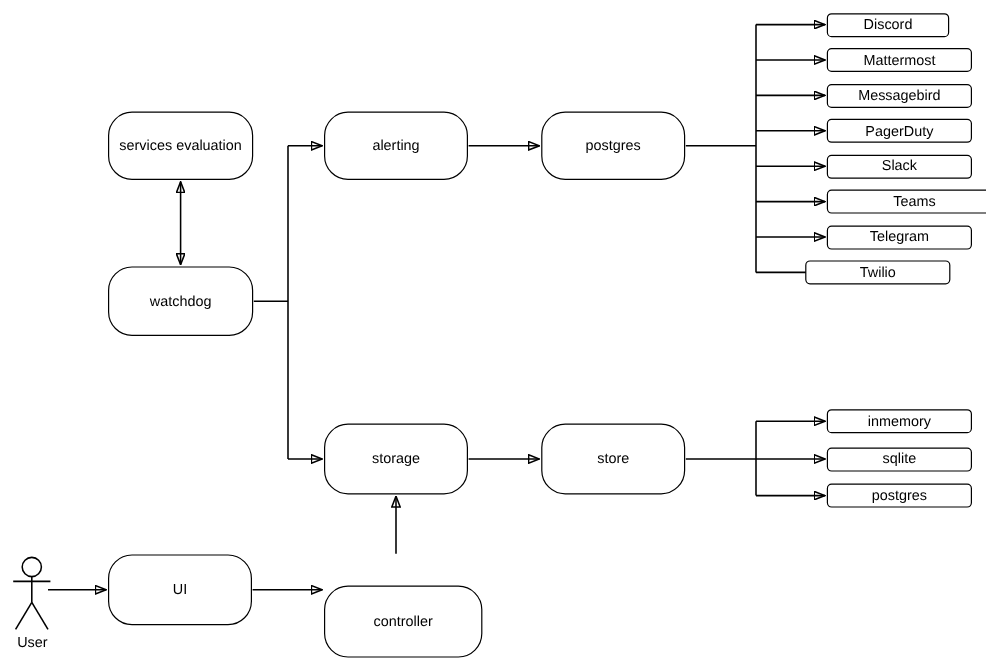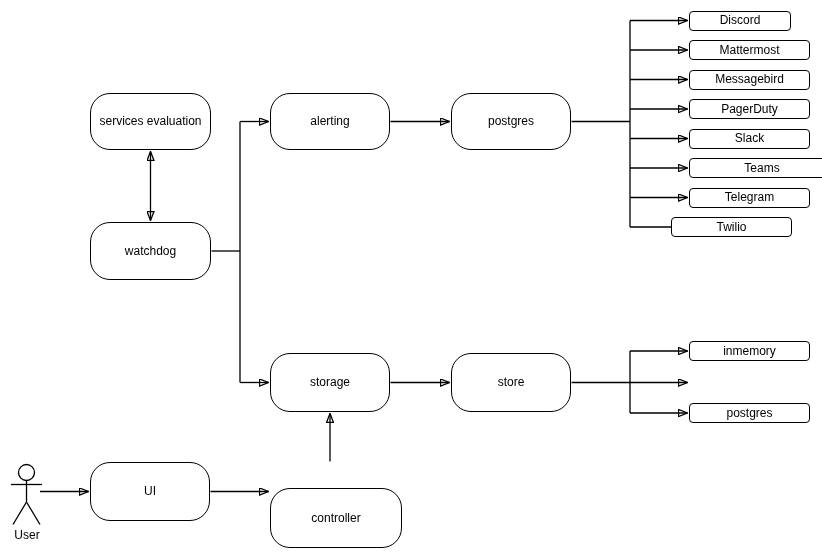--- a/index.html
+++ b/index.html
@@ -125,19 +125,22 @@
   <div class="node item" style="left:689px; top:187.5px; width:121px; height:20px">
     <span>Telegram</span>
   </div>
   <div class="node item" style="left:671px; top:217px; width:121px; height:20px">
     <span>Twilio</span>
   </div>
 
   <div class="node item" style="left:689px; top:341px; width:121px; height:20px">
     <span>inmemory</span>
   </div>
+  <div class="node item" style="left:689px; top:372.5px; width:121px; height:20px">
+    <span>sqlite</span>
+  </div>
   <div class="node item" style="left:689px; top:403px; width:121px; height:20px">
     <span>postgres</span>
   </div>
 
   <div class="actor-label" style="left:6px; top:528px; width:42px">User</div>
 
 </div>
 
 </body></html>

